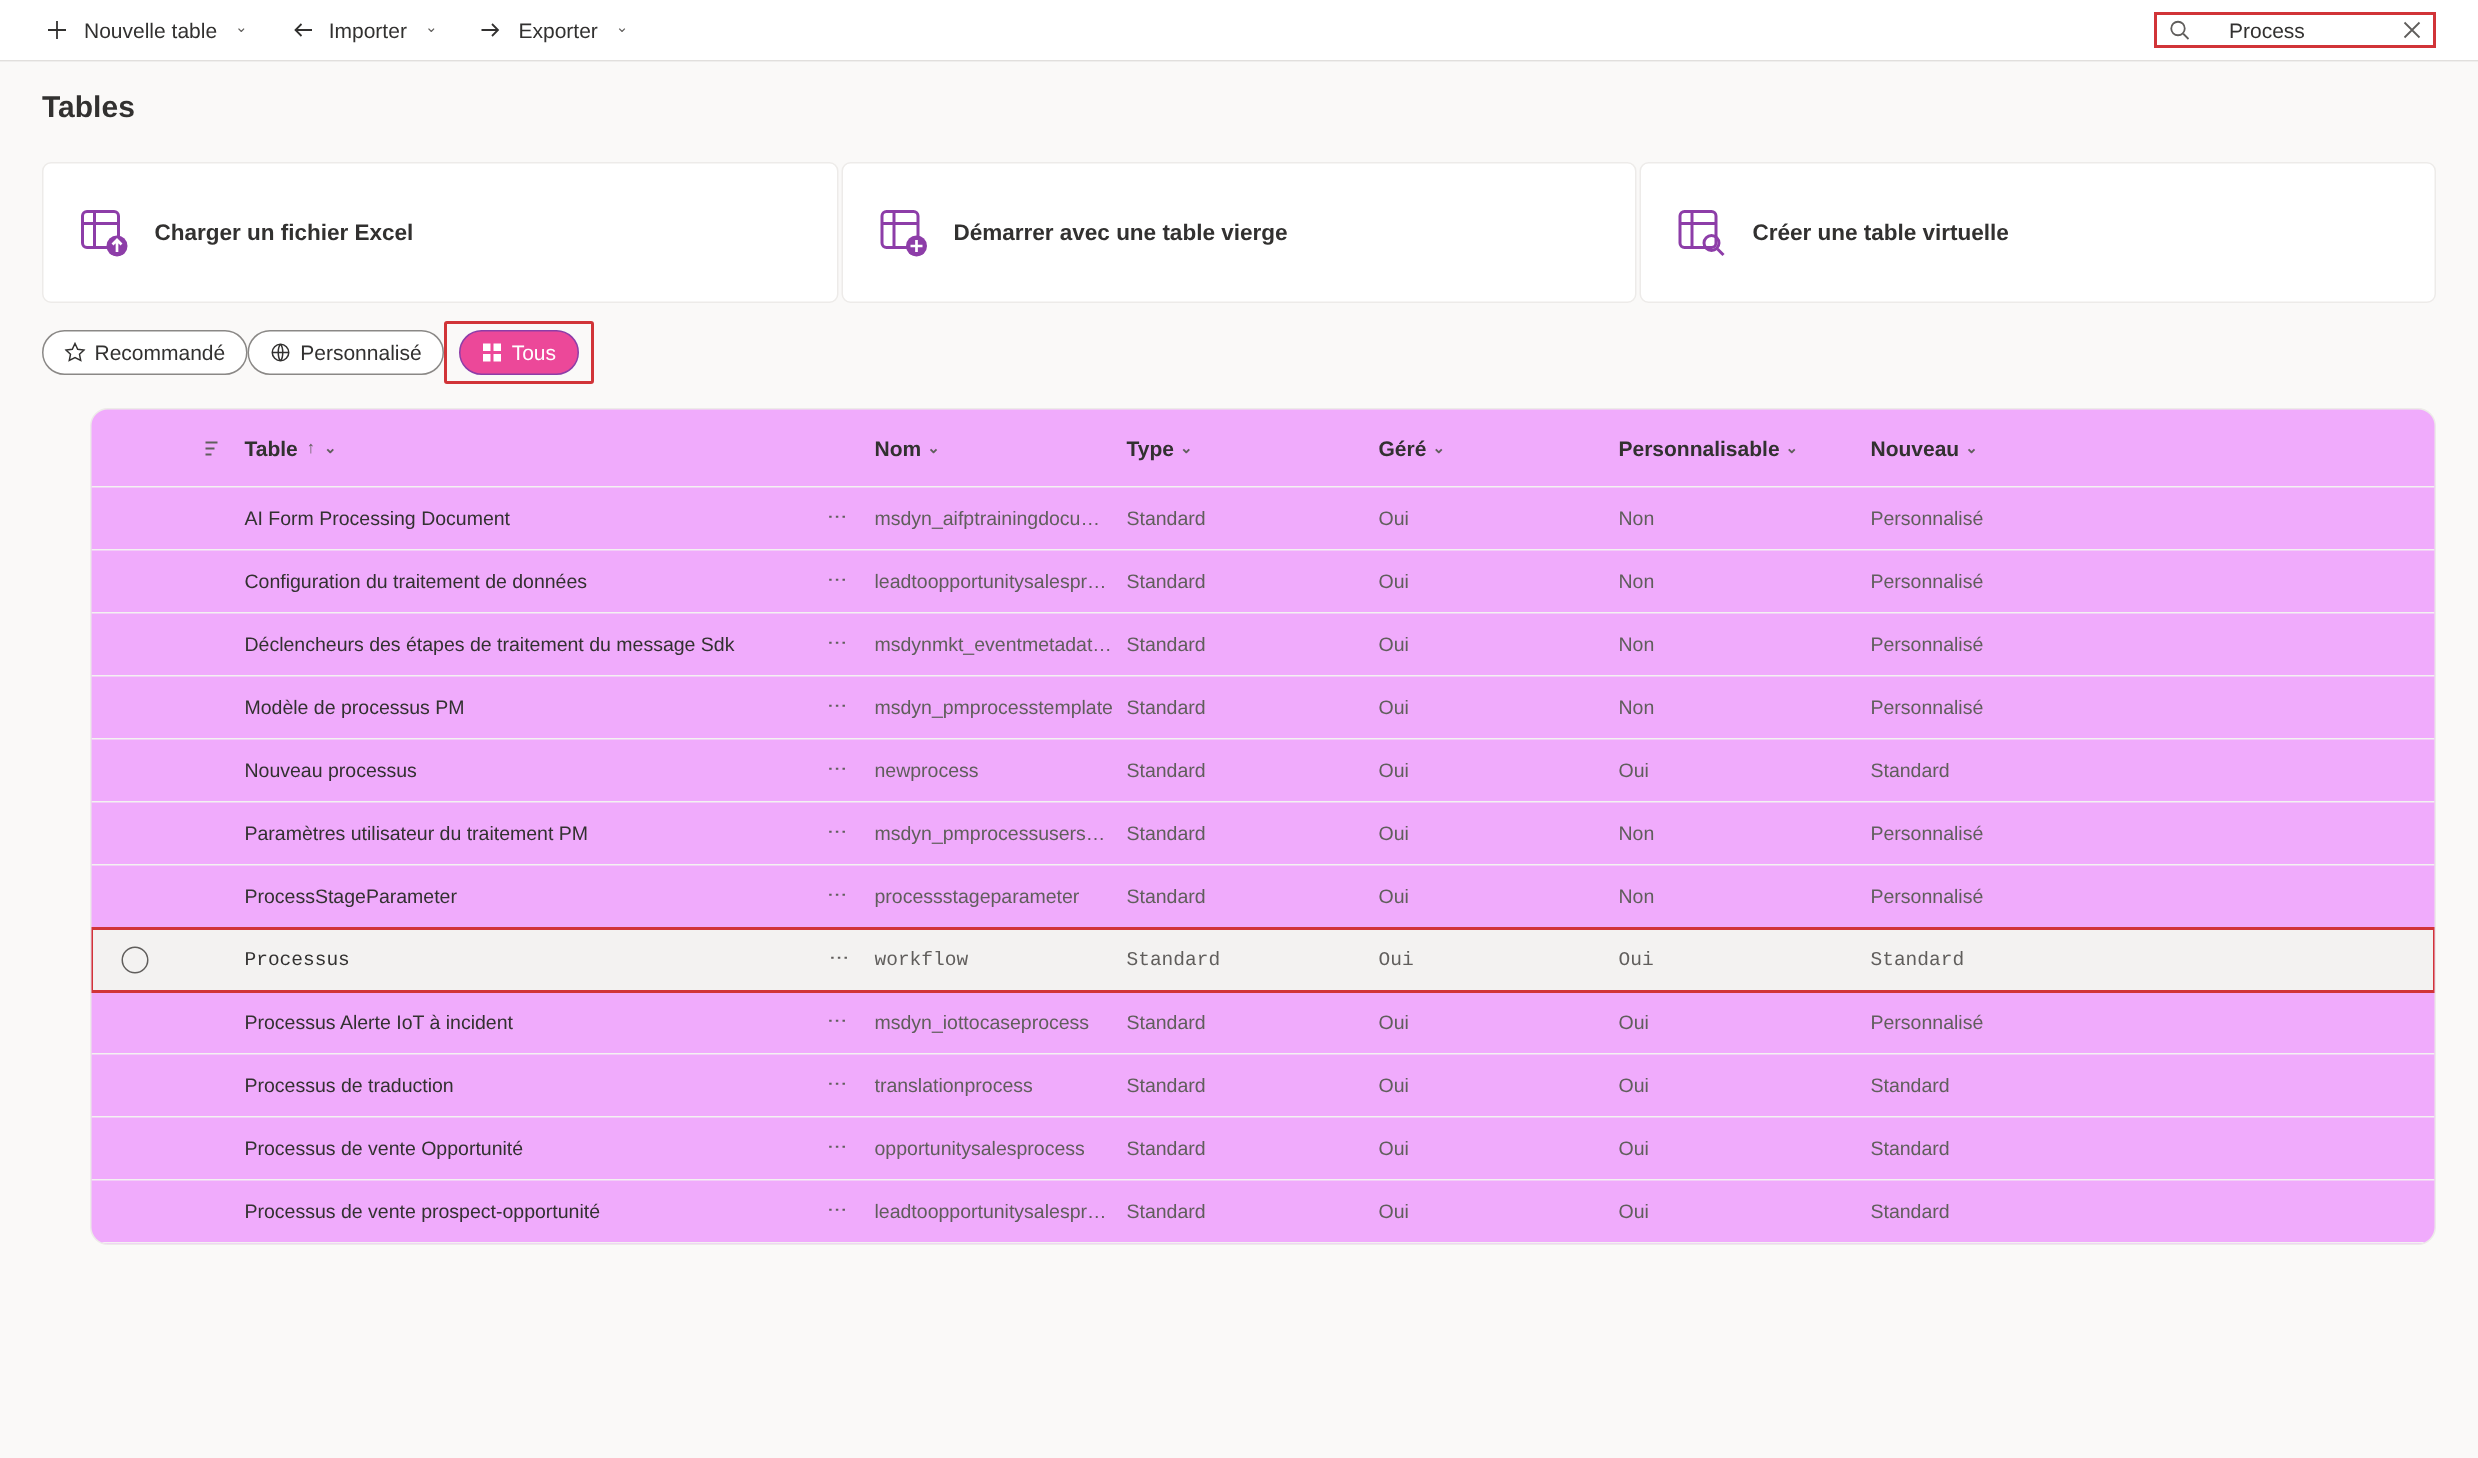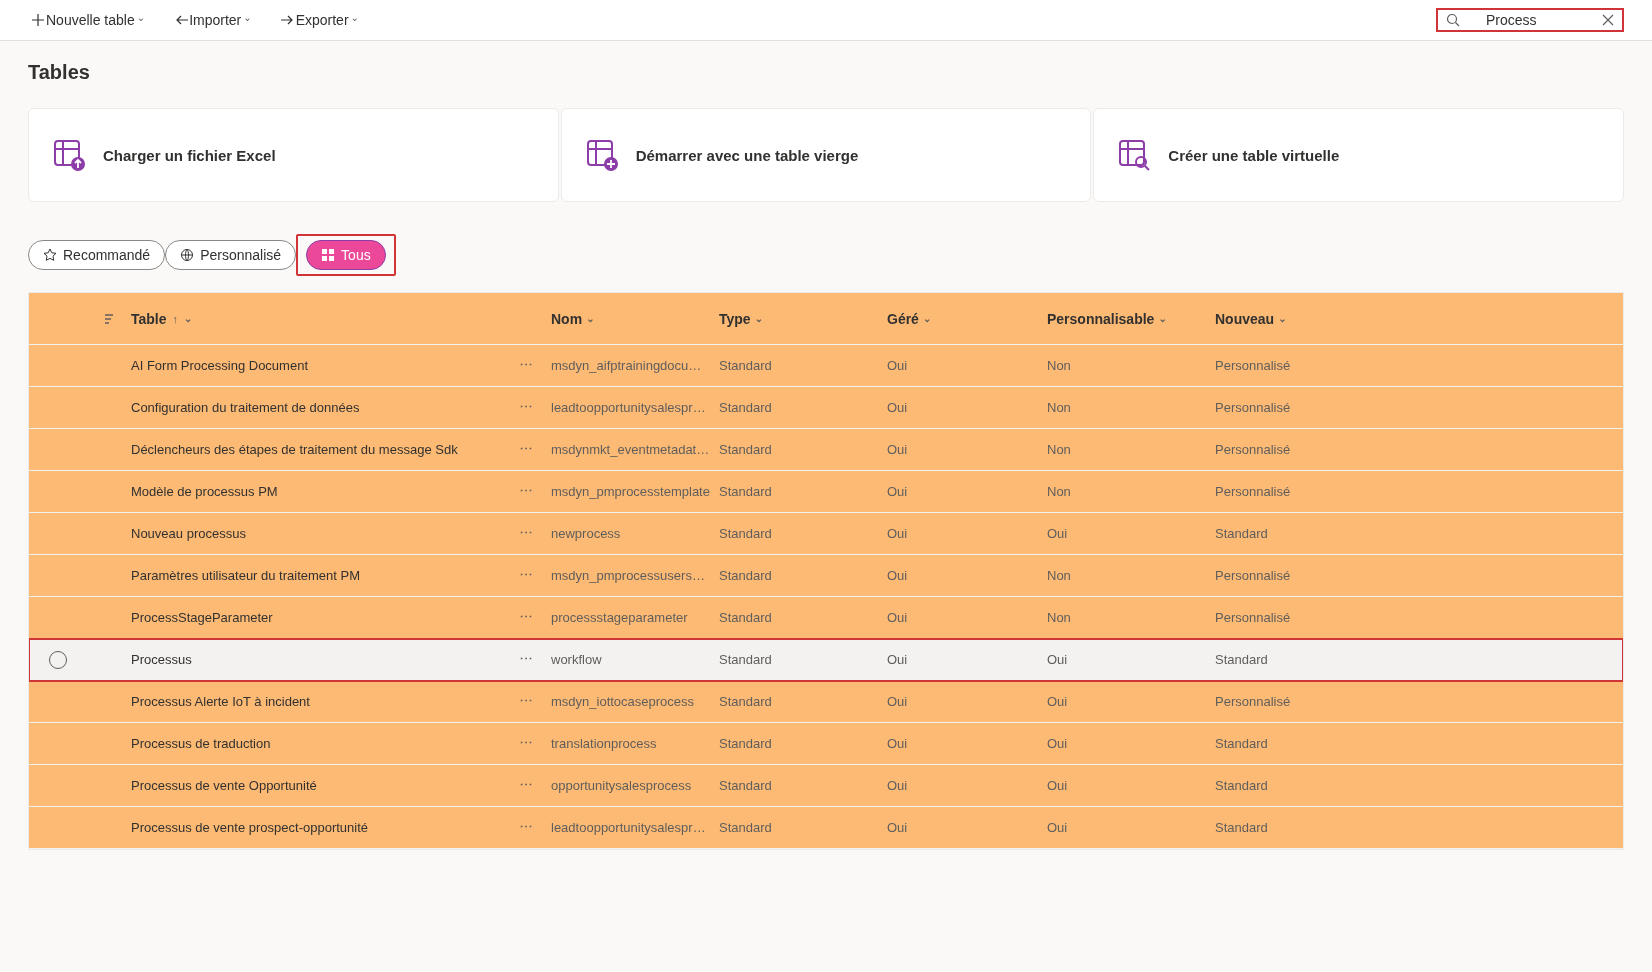--- a/index.html
+++ b/index.html
@@ -1,46 +1,46 @@
 <!DOCTYPE html>
 <html><head>
 <meta charset="utf-8">
 <style>
 * { box-sizing: border-box; margin: 0; padding: 0; }
 body { font-family: "Segoe UI", -apple-system, sans-serif; background: #faf9f8; color: #323130; font-size: 14px; }
 
 .toolbar { display: flex; align-items: center; justify-content: space-between; padding: 8px 28px; background: #fff; border-bottom: 1px solid #e1dfdd; }
 .toolbar-left { display: flex; gap: 24px; align-items: center; }
-.toolbar-btn { display: flex; align-items: flex-start; gap: 0; color: #323130; cursor: pointer; background: none; border: none; font-size: 14px; padding: 4px 2px; }
+.toolbar-btn { display: flex; align-items: flex-start; gap: 10px; color: #323130; cursor: pointer; background: none; border: none; font-size: 14px; padding: 4px 2px; }
 .toolbar-btn .chev { font-size: 10px; color: #605e5c; margin-left: 2px; }
 .toolbar-icon { width: 16px; height: 16px; display: inline-flex; align-items: center; justify-content: center; color: #323130; }
 
 .search-wrap { display: flex; align-items: center; gap: 26px; border: 2px solid #d13438; padding: 2px 8px; min-width: 155px; }
 .search-icon { color: #605e5c; }
 .search-input { border: none; outline: none; font-size: 14px; width: 90px; color: #323130; background: transparent; }
 .search-clear { color: #605e5c; cursor: pointer; font-size: 14px; }
 
 .page { padding: 20px 28px 40px; }
 .page-title { font-size: 20px; font-weight: 600; margin-bottom: 24px; }
 
-.cards { display: flex; gap: 2px; margin-bottom: 32px; align-items: flex-end; }
+.cards { display: flex; gap: 2px; margin-bottom: 12px; align-items: flex-end; }
 .card { flex: 1; background: #fff; border: 1px solid #edebe9; border-radius: 6px; padding: 28px 22px; display: flex; align-items: center; gap: 16px; cursor: pointer; }
 .card-icon { width: 36px; height: 36px; }
 .card-title { font-size: 15px; font-weight: 600; }
 
 .pills { display: flex; align-items: center; margin-bottom: 16px; }
 .pill { display: flex; align-items: center; gap: 6px; border: 1px solid #8a8886; border-radius: 18px; padding: 6px 14px; background: #fff; cursor: pointer; font-size: 14px; }
 .pill.active { background: #ec4899; border-color: #8d3da8; color: #fff; }
 .pill-hl { border: 2px solid #d13438; padding: 4px 8px; border-radius: 2px; display: inline-flex; }
 
-.grid { background: #fdba74; border: 1px solid #edebe9; border-radius: 0; overflow: hidden; }
+.grid { background: #f0abfc; border: 1px solid #edebe9; border-radius: 12px; overflow: hidden; margin-left: 32px; }
 .grid-header, .grid-row { display: flex; align-items: center; border-bottom: 1px solid #f3f2f1; }
 .grid-header { font-weight: 600; font-size: 14px; color: #323130; height: 52px; }
 .grid-row { height: 42px; font-size: 13px; }
-.grid-row.hover { background: #f3f2f1; }
+.grid-row.hover { background: #f3f2f1; font-family: Liberation Mono, monospace; }
 .grid-row .cell-name { color: #605e5c; }
 .grid-row .cell-text { color: #605e5c; }
 
 .cell-select { width: 58px; display:flex; justify-content:center; }
 .cell-sort { width: 44px; display:flex; justify-content:center; color:#605e5c; }
 .cell-table { flex: 0 0 420px; padding-left: 0; display:flex; align-items:flex-start; justify-content:space-between; padding-right:18px; }
 .cell-table-label { color:#323130; }
 .cell-name { flex: 0 0 168px; white-space: nowrap; overflow: hidden; text-overflow: ellipsis; padding-right: 8px; }
 .cell-type { flex: 0 0 168px; }
 .cell-gere { flex: 0 0 160px; }

